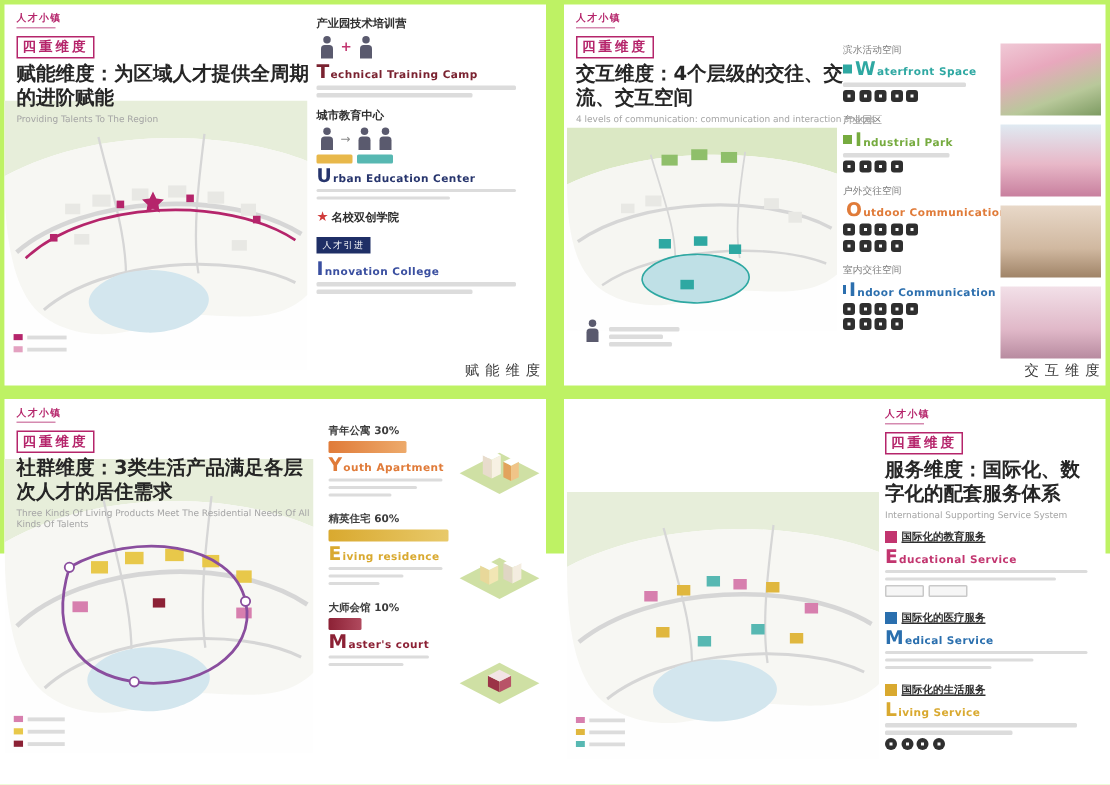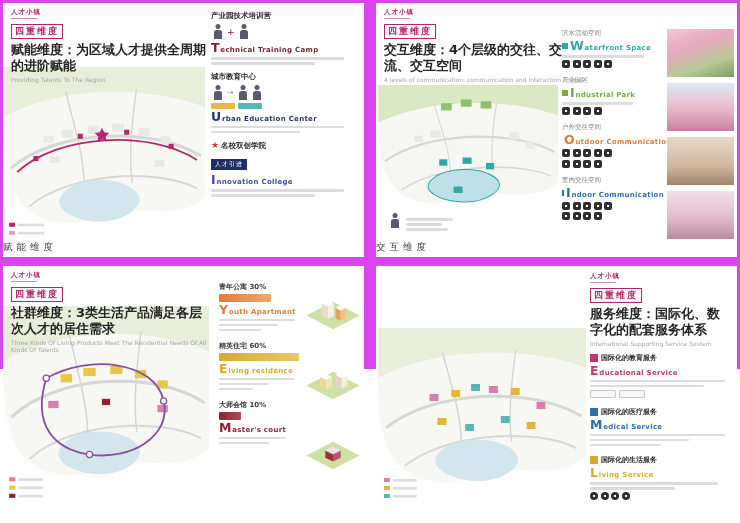--- a/index.html
+++ b/index.html
@@ -1,33 +1,33 @@
 <!DOCTYPE html>
 <html><head>
 <meta charset="utf-8">
 <style>
   * { margin:0; padding:0; box-sizing:border-box; }
   html,body { width:740px; height:523px; background:#fff; overflow:hidden;
               font-family:"DejaVu Sans","Liberation Sans",sans-serif; color:#333; }
-  .board { position:relative; width:740px; height:369px; background:#d946ef; }
+  .board { position:relative; width:740px; height:369px; background:#bef264; }
   .panel { position:absolute; width:361px; height:254px; background:#fff; }
   #p-tl { left:3px;   top:3px; }
   #p-tr { left:376px; top:3px; }
   #p-bl { left:3px;   top:266px; }
   #p-br { left:376px; top:266px; }
 
   
   .hdr { position:absolute; left:8px; top:5px; width:200px; z-index:3; }
   .logo { color:#b5256b; font-size:6.5px; font-weight:bold; letter-spacing:1px; }
   .logo::after { content:""; display:block; width:26px; height:1px; background:#d58ab0; margin-top:1px; }
   .badge { display:inline-block; border:1px solid #b5256b; color:#b5256b; font-size:9px;
            font-weight:bold; letter-spacing:2px; padding:0 3px; margin-top:3px; }
   .title { font-size:13px; font-weight:bold; color:#262626; margin-top:3px; line-height:1.25; }
   .subtitle { font-size:6px; color:#a5a5a5; margin-top:1px; line-height:1.2; }
-  .caption { position:absolute; bottom:3px; left:0; right:0; text-align:left;
+  .caption { position:absolute; bottom:3px; left:0; right:0; text-align:right;
              font-size:9.5px; color:#3a3a3a; letter-spacing:4px; }
 
   .map { position:absolute; }
   .map svg { width:100%; height:100%; display:block; }
 
   
   .enlabel { display:flex; align-items:baseline; font-size:7px; font-weight:bold;
              letter-spacing:.3px; margin:2px 0 1px 0; white-space:nowrap; }
   .enlabel .init { font-size:12.5px; line-height:1; margin-right:.5px; }
   .c-mar{color:#7a2230} .c-nav{color:#27356d} .c-ind{color:#3a4fa0} .c-dnv{color:#1f2f66}
@@ -90,21 +90,21 @@
   .axon { width:60px; height:62px; margin-bottom:8px; }
   .axon svg { width:100%; height:100%; display:block; }
 
   
   .br-col { position:absolute; left:214px; top:6px; width:142px; }
   .br-col .hdr { position:static; width:142px; margin-bottom:6px; }
   .br-item { margin-bottom:9px; }
   .br-head { display:flex; align-items:center; gap:3px; }
   .sqi { width:8px; height:8px; display:inline-block; }
   .sqi.pink{background:#c2356f} .sqi.med{background:#2a6fae} .sqi.liv{background:#d9a92f} .sqi.nav{background:#1f2f66;width:6px;height:6px;margin-right:2px;}
-  .br-head .cn-b { font-size:7px; }
+  .br-head .cn-b { font-size:7px;text-decoration:underline; }
   .chips { display:flex; gap:3px; margin-top:2px; }
   .chip { width:26px; height:8px; border:1px solid #c9c9c9; border-radius:1px; background:#f6f6f6; }
 </style>
 </head>
 <body>
 
 <div class="board">
 
   <section class="panel" id="p-tl">
     <header class="hdr">

